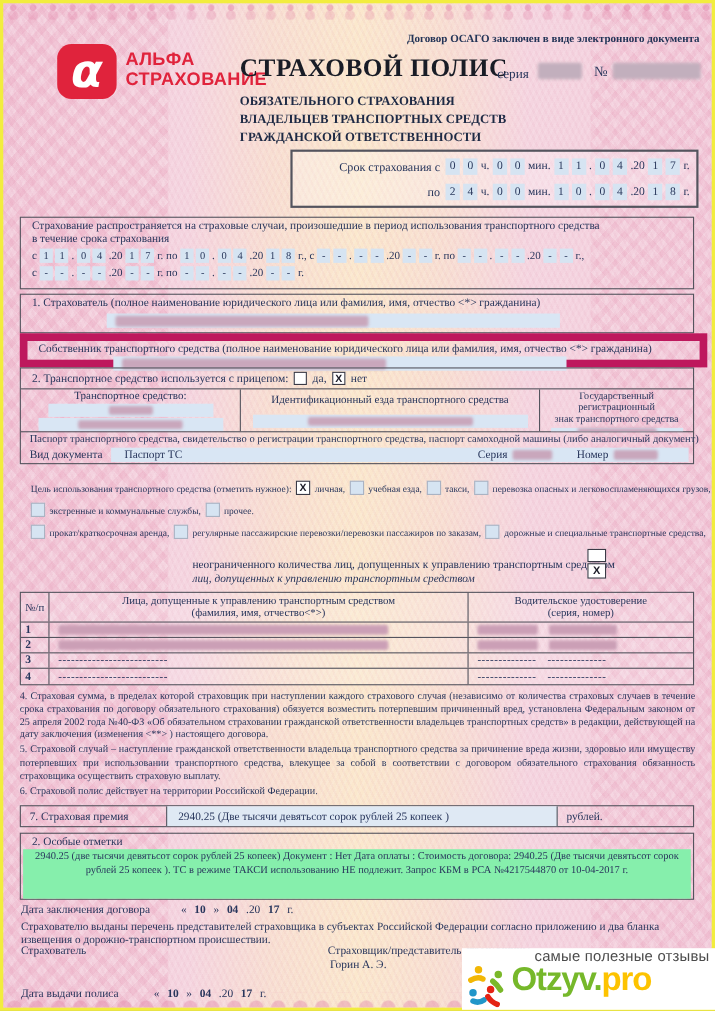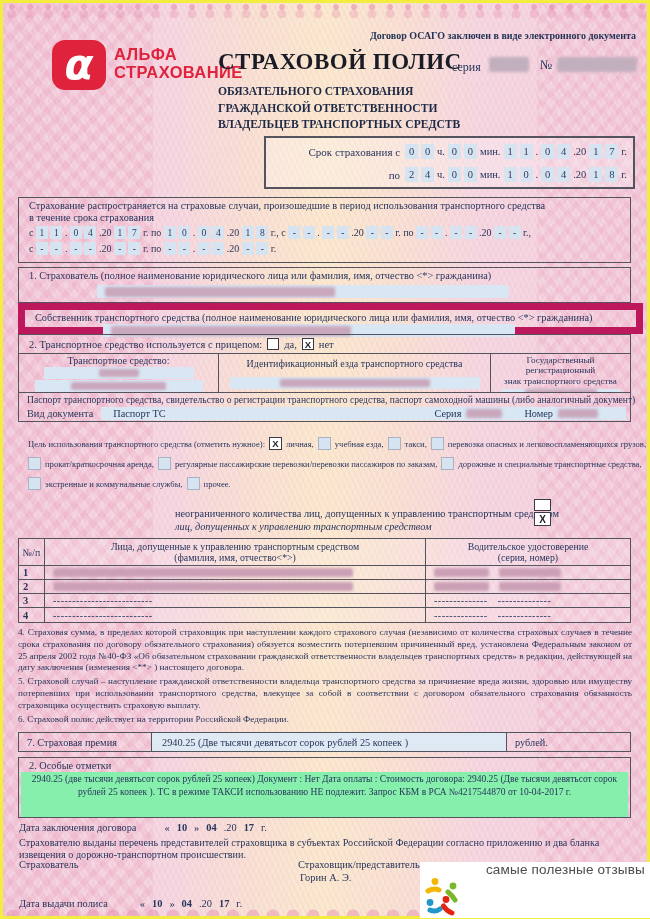--- a/index.html
+++ b/index.html
@@ -173,22 +173,22 @@
     <div>СТРАХОВАНИЕ</div>
   </div>
   <div class="abs e-note">Договор ОСАГО заключен в виде электронного документа</div>
   <div class="abs doc-title">СТРАХОВОЙ ПОЛИС</div>
   <div class="abs series-label">серия</div>
   <span class="abs smudge gray" style="left:489px;top:57px;width:40px;height:15px;"></span>
   <div class="abs num-label">№</div>
   <span class="abs smudge gray" style="left:557px;top:57px;width:80px;height:15px;"></span>
   <div class="abs subtitle">
     <div>ОБЯЗАТЕЛЬНОГО СТРАХОВАНИЯ</div>
+    <div>ВЛАДЕЛЬЦЕВ ТРАНСПОРТНЫХ СРЕДСТВ</div>
     <div>ГРАЖДАНСКОЙ ОТВЕТСТВЕННОСТИ</div>
-    <div>ВЛАДЕЛЬЦЕВ ТРАНСПОРТНЫХ СРЕДСТВ</div>
   </div>
 
   <div class="abs term-box">
     <div class="term-row">
       <span class="term-label">Срок страхования с</span>
       <span class="tokens">
           <span class="dbox">0</span>
           <span class="dbox">0</span>
           <span class="dtxt">ч.</span>
           <span class="dbox">0</span>
@@ -366,31 +366,31 @@
         <span>личная,</span>
         <span class="pcb"></span>
         <span>учебная езда,</span>
         <span class="pcb"></span>
         <span>такси,</span>
         <span class="pcb"></span>
         <span>перевозка опасных и легковоспламеняющихся грузов,</span>
       </div>
       <div class="purpose-line">
         <span class="pcb"></span>
+        <span>экстренные и коммунальные службы,</span>
+        <span class="pcb"></span>
+        <span>прочее.</span>
+      </div>
+      <div class="purpose-line">
+        <span class="pcb"></span>
         <span>прокат/краткосрочная аренда,</span>
         <span class="pcb"></span>
         <span>регулярные пассажирские перевозки/перевозки пассажиров по заказам,</span>
         <span class="pcb"></span>
         <span>дорожные и специальные транспортные средства,</span>
-      </div>
-      <div class="purpose-line">
-        <span class="pcb"></span>
-        <span>экстренные и коммунальные службы,</span>
-        <span class="pcb"></span>
-        <span>прочее.</span>
       </div>
     </div>
 
   <div class="abs s3">
     <div class="s3-opt1">неограниченного количества лиц, допущенных к управлению транспортным средством</div>
     <div class="s3-opt2">лиц, допущенных к управлению транспортным средством</div>
     <div class="s3-cb1"></div>
     <div class="s3-cb2">X</div>
   </div>
 
@@ -503,14 +503,17 @@
         <circle cx="13" cy="5.5" r="3.4" fill="#f2b705" stroke="none"></circle>
         <path d="M6 15 Q12 11.5 17 14" stroke="#f2b705" stroke-width="5"></path>
         <circle cx="31" cy="10" r="3.4" fill="#7ab829" stroke="none"></circle>
         <path d="M26 16 Q30 19 33 24" stroke="#7ab829" stroke-width="5"></path>
         <circle cx="8" cy="26.5" r="3.4" fill="#2196c9" stroke="none"></circle>
         <path d="M8 34 Q13 36.5 18 33" stroke="#2196c9" stroke-width="5"></path>
         <circle cx="24" cy="23.5" r="3.4" fill="#e42313" stroke="none"></circle>
         <path d="M21.5 30 Q24.5 35 30 37" stroke="#e42313" stroke-width="5"></path>
       </g>
     </svg>
+    <div class="wm-logo">
+      <span class="wm-green">Otzyv.</span><span class="wm-yellow">pro</span>
+    </div>
   </div>
 </div>
 
 </body></html>

